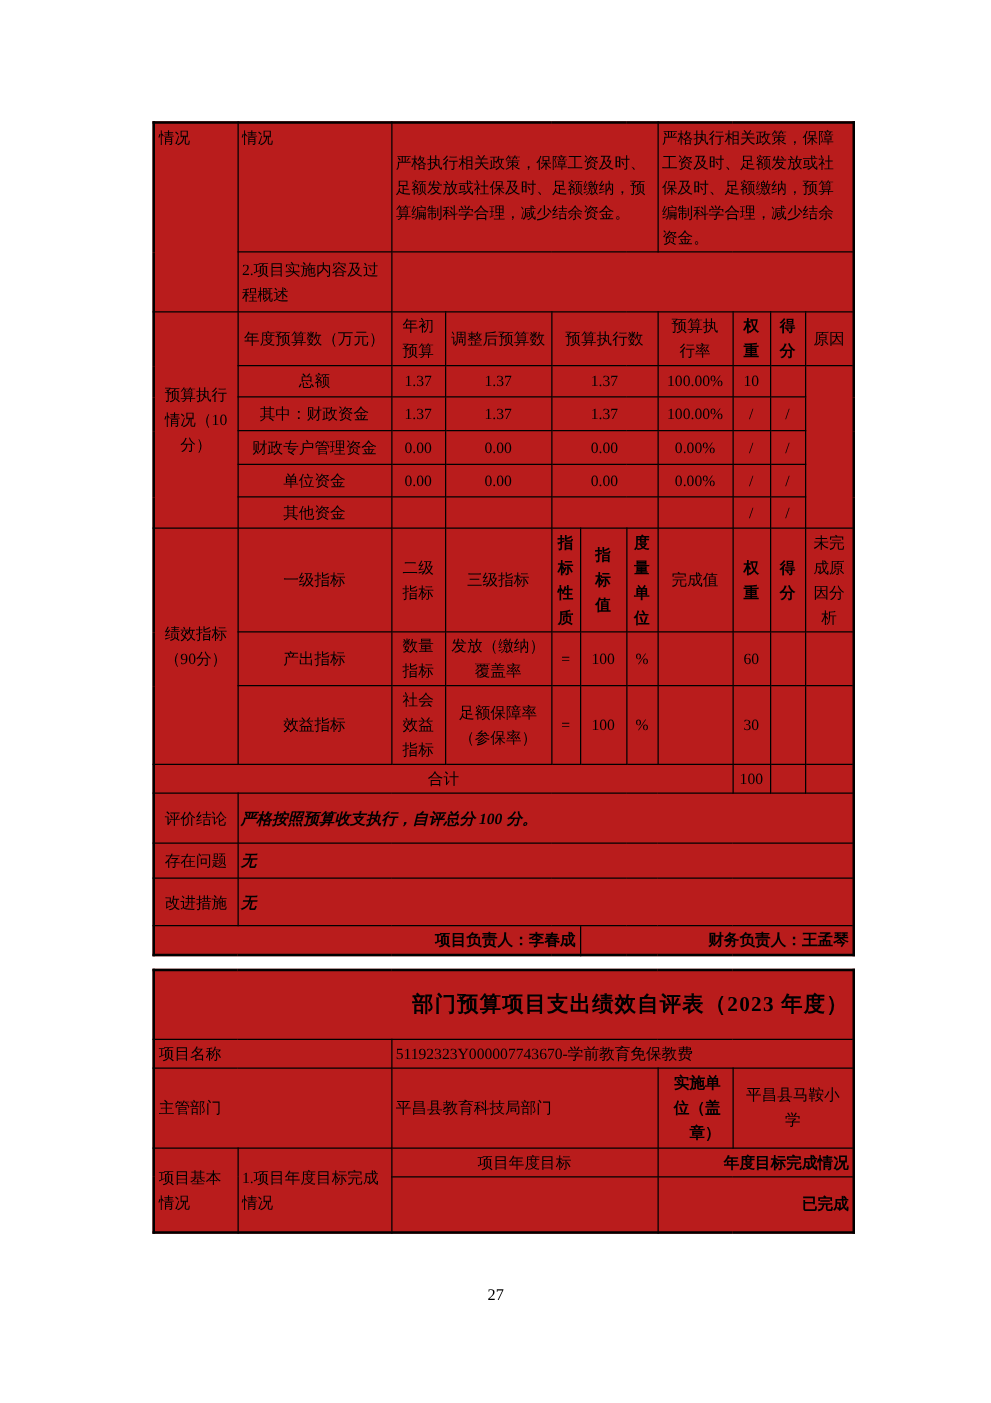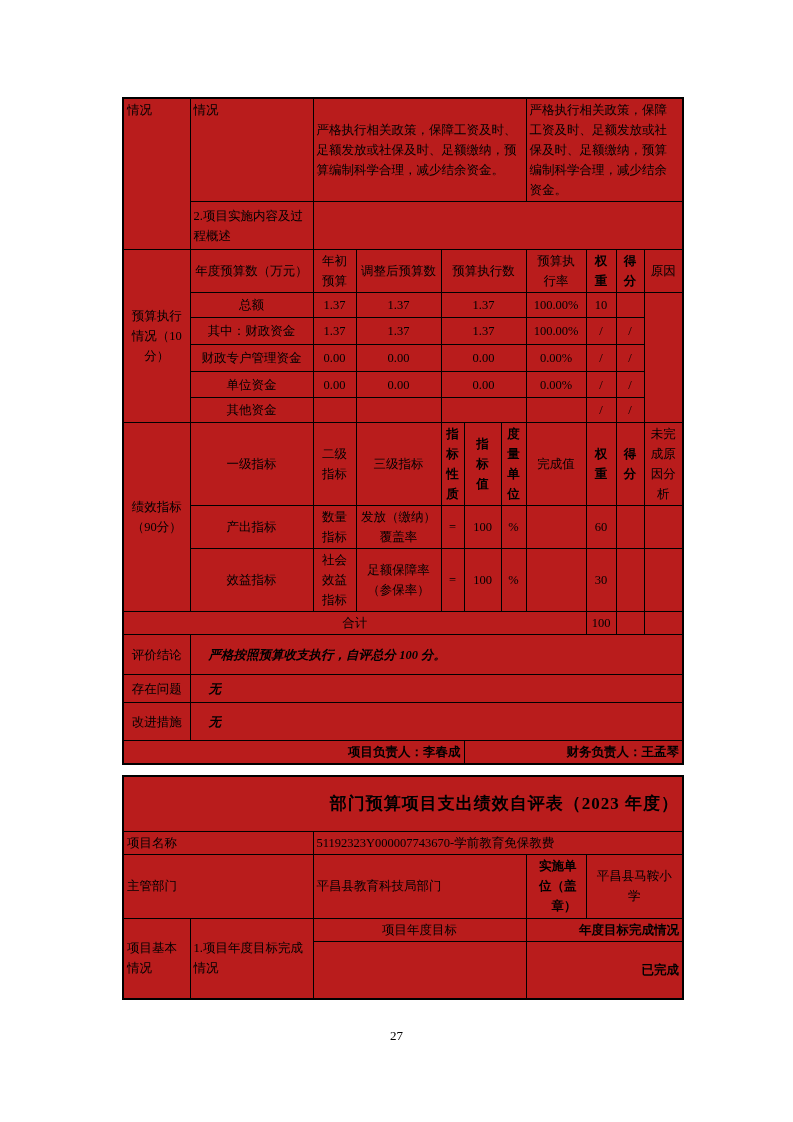--- a/index.html
+++ b/index.html
@@ -15,21 +15,21 @@
   }
   #t1 { left:122px; top:97px; width:560px; border:2px solid #000; }
   #t2 { left:122px; top:775px; width:560px; border:2px solid #000; }
   .tl { text-align:left; }
   .vtop { vertical-align:top; }
   .b  { font-weight:bold;text-align:right; }
   .bi { font-weight:bold; font-style:italic; }
   .vt { display:inline-block; width:1.05em; word-break:break-all;font-weight:bold; }
   .px10 { padding-left:10px; padding-right:10px; }
   .px8  { padding-left:9px;  padding-right:9px; }
-  .pl6  { padding-left:18px; }
+  .pl6  { padding-left:2px; }
   .title-cell { font-size:17px; font-weight:bold; letter-spacing:1px;text-align:right; }
   .pagenum { position:absolute; top:1028px; left:0; width:100%; text-align:center; font-size:13px; }
 </style>
 </head>
 <body>
 
 <div class="sheet">
 
   <table id="t1">
     <colgroup>
@@ -200,21 +200,21 @@
       <td class="tl">平昌县教育科技局部门</td>
       <td class="tl b px8">实施单位（盖章）</td>
       <td class="px8">平昌县马鞍小学</td>
     </tr>
     <tr style="height:21px">
       <td rowspan="2" class="tl">项目基本情况</td>
       <td rowspan="2" class="tl">1.项目年度目标完成情况</td>
       <td>项目年度目标</td>
       <td colspan="2" class="b">年度目标完成情况</td>
     </tr>
-    <tr style="height:58px">
+    <tr style="height:45px">
       <td class="tl"></td>
       <td colspan="2" class="tl b pl6">已完成</td>
     </tr>
   </tbody>
     </table>
 
   <div class="pagenum">27</div>
 </div>
 
 </body></html>

